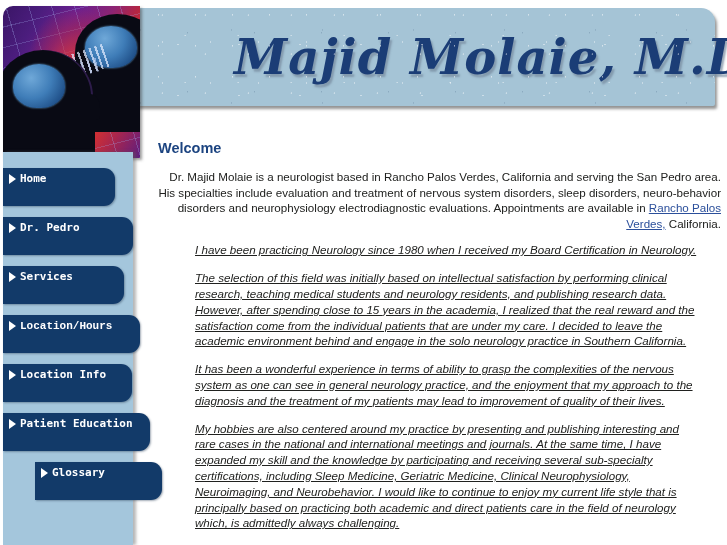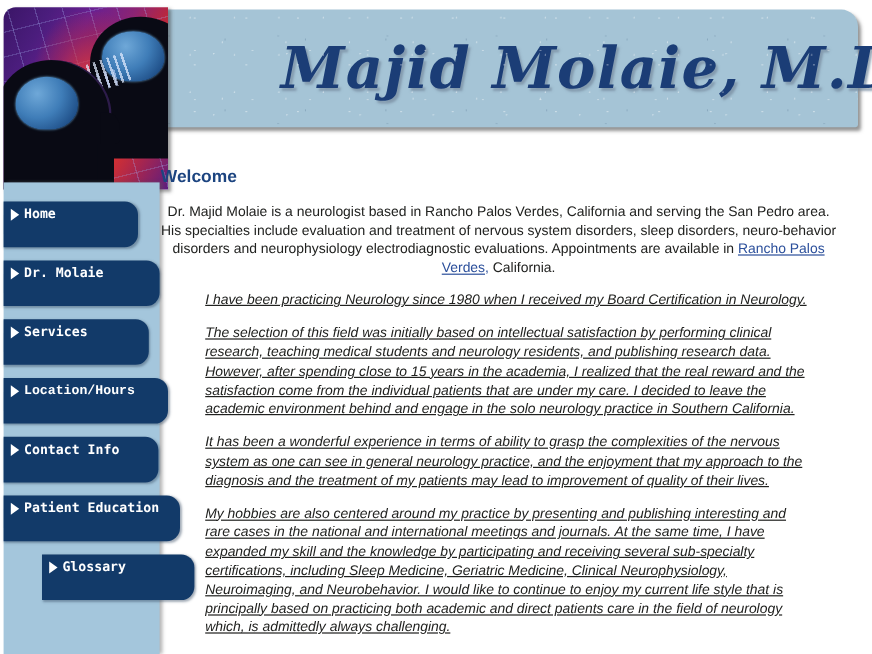--- a/index.html
+++ b/index.html
@@ -259,39 +259,39 @@
   .w-location  { width: 137px; font-family: Liberation Mono, monospace; }
   .w-contact   { width: 129px; }
   .w-education { width: 147px; }
   .w-glossary  { width: 127px; margin-left: 32px; }
 
   #nav-first-gap { height: 16px; }
 
   
   #main-content {
     position: absolute;
-    left: 134px;
+    left: 158px;
     top: 140px;
     width: 563px;
     height: 405px;
     overflow: hidden;
   }
   #page-title {
     margin: 0 0 13px 0;
     font-size: 14.5px;
     font-weight: 700;
     color: #1c4480;
     font-family: "Liberation Sans", sans-serif;
   }
   .body-para {
     margin: 0 0 11px 0;
     font-size: 11.6px;
     line-height: 15.6px;
     color: #20211f;
-    text-align: center;
+    text-align: right;
   }
   .body-para a {
     color: #2b4f9b;
     text-decoration: underline;
   }
   #section-heading {
     margin: 9px 0 13px 0;
     text-align: center;
     font-size: 12.4px;
     font-weight: 700;
@@ -330,34 +330,34 @@
 
 <nav id="sidebar">
   <div id="nav-first-gap"></div>
   <div id="nav-list" style="top:16px;">
 
     <a class="nav-item w-home" href="#">
       <span class="arrow"></span><span>Home</span>
     </a>
 
     <a class="nav-item w-drmolaie" href="#">
-      <span class="arrow"></span><span>Dr. Molaie</span>
+      <span class="arrow"></span><span>Dr. Pedro</span>
     </a>
 
     <a class="nav-item w-services" href="#">
       <span class="arrow"></span><span>Services</span>
     </a>
 
 
     <a class="nav-item w-location" href="#">
       <span class="arrow"></span><span>Location/Hours</span>
     </a>
 
     <a class="nav-item w-contact" href="#">
-      <span class="arrow"></span><span>Contact Info</span>
+      <span class="arrow"></span><span>Location Info</span>
     </a>
 
     <a class="nav-item w-education" href="#">
       <span class="arrow"></span><span>Patient Education</span>
     </a>
 
     <a class="nav-item w-glossary" href="#">
       <span class="arrow"></span><span>Glossary</span>
     </a>
 

